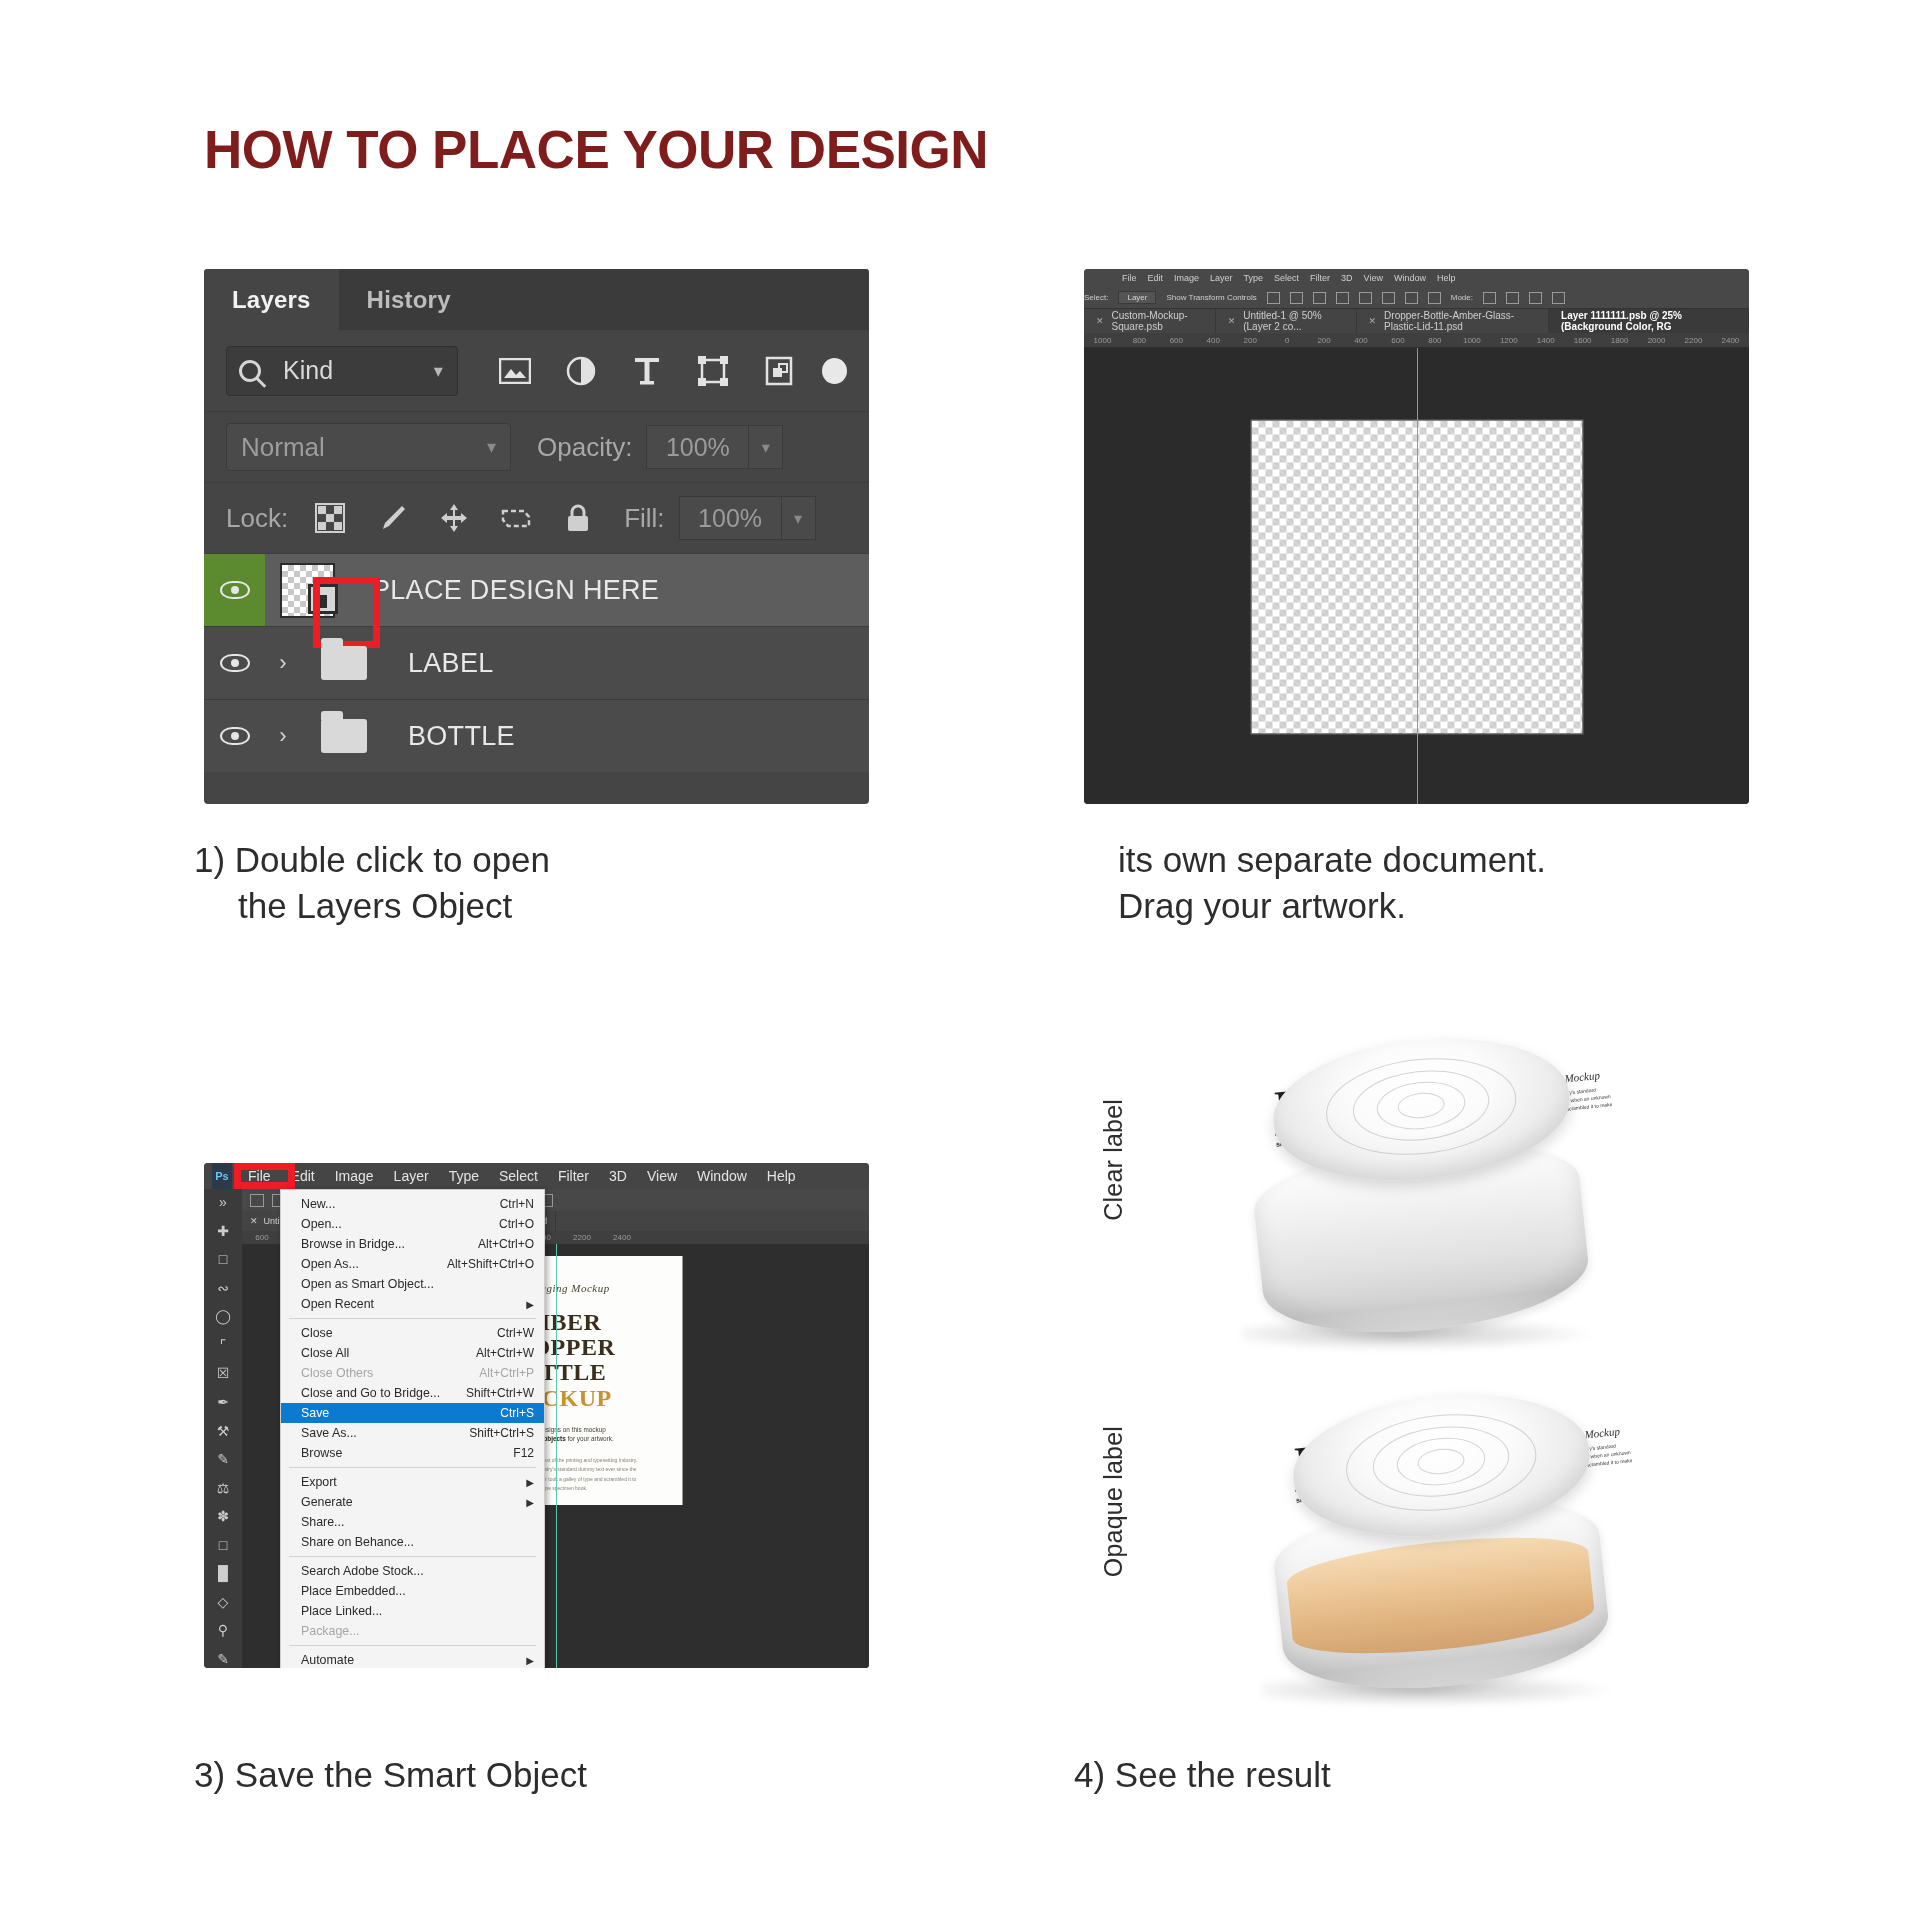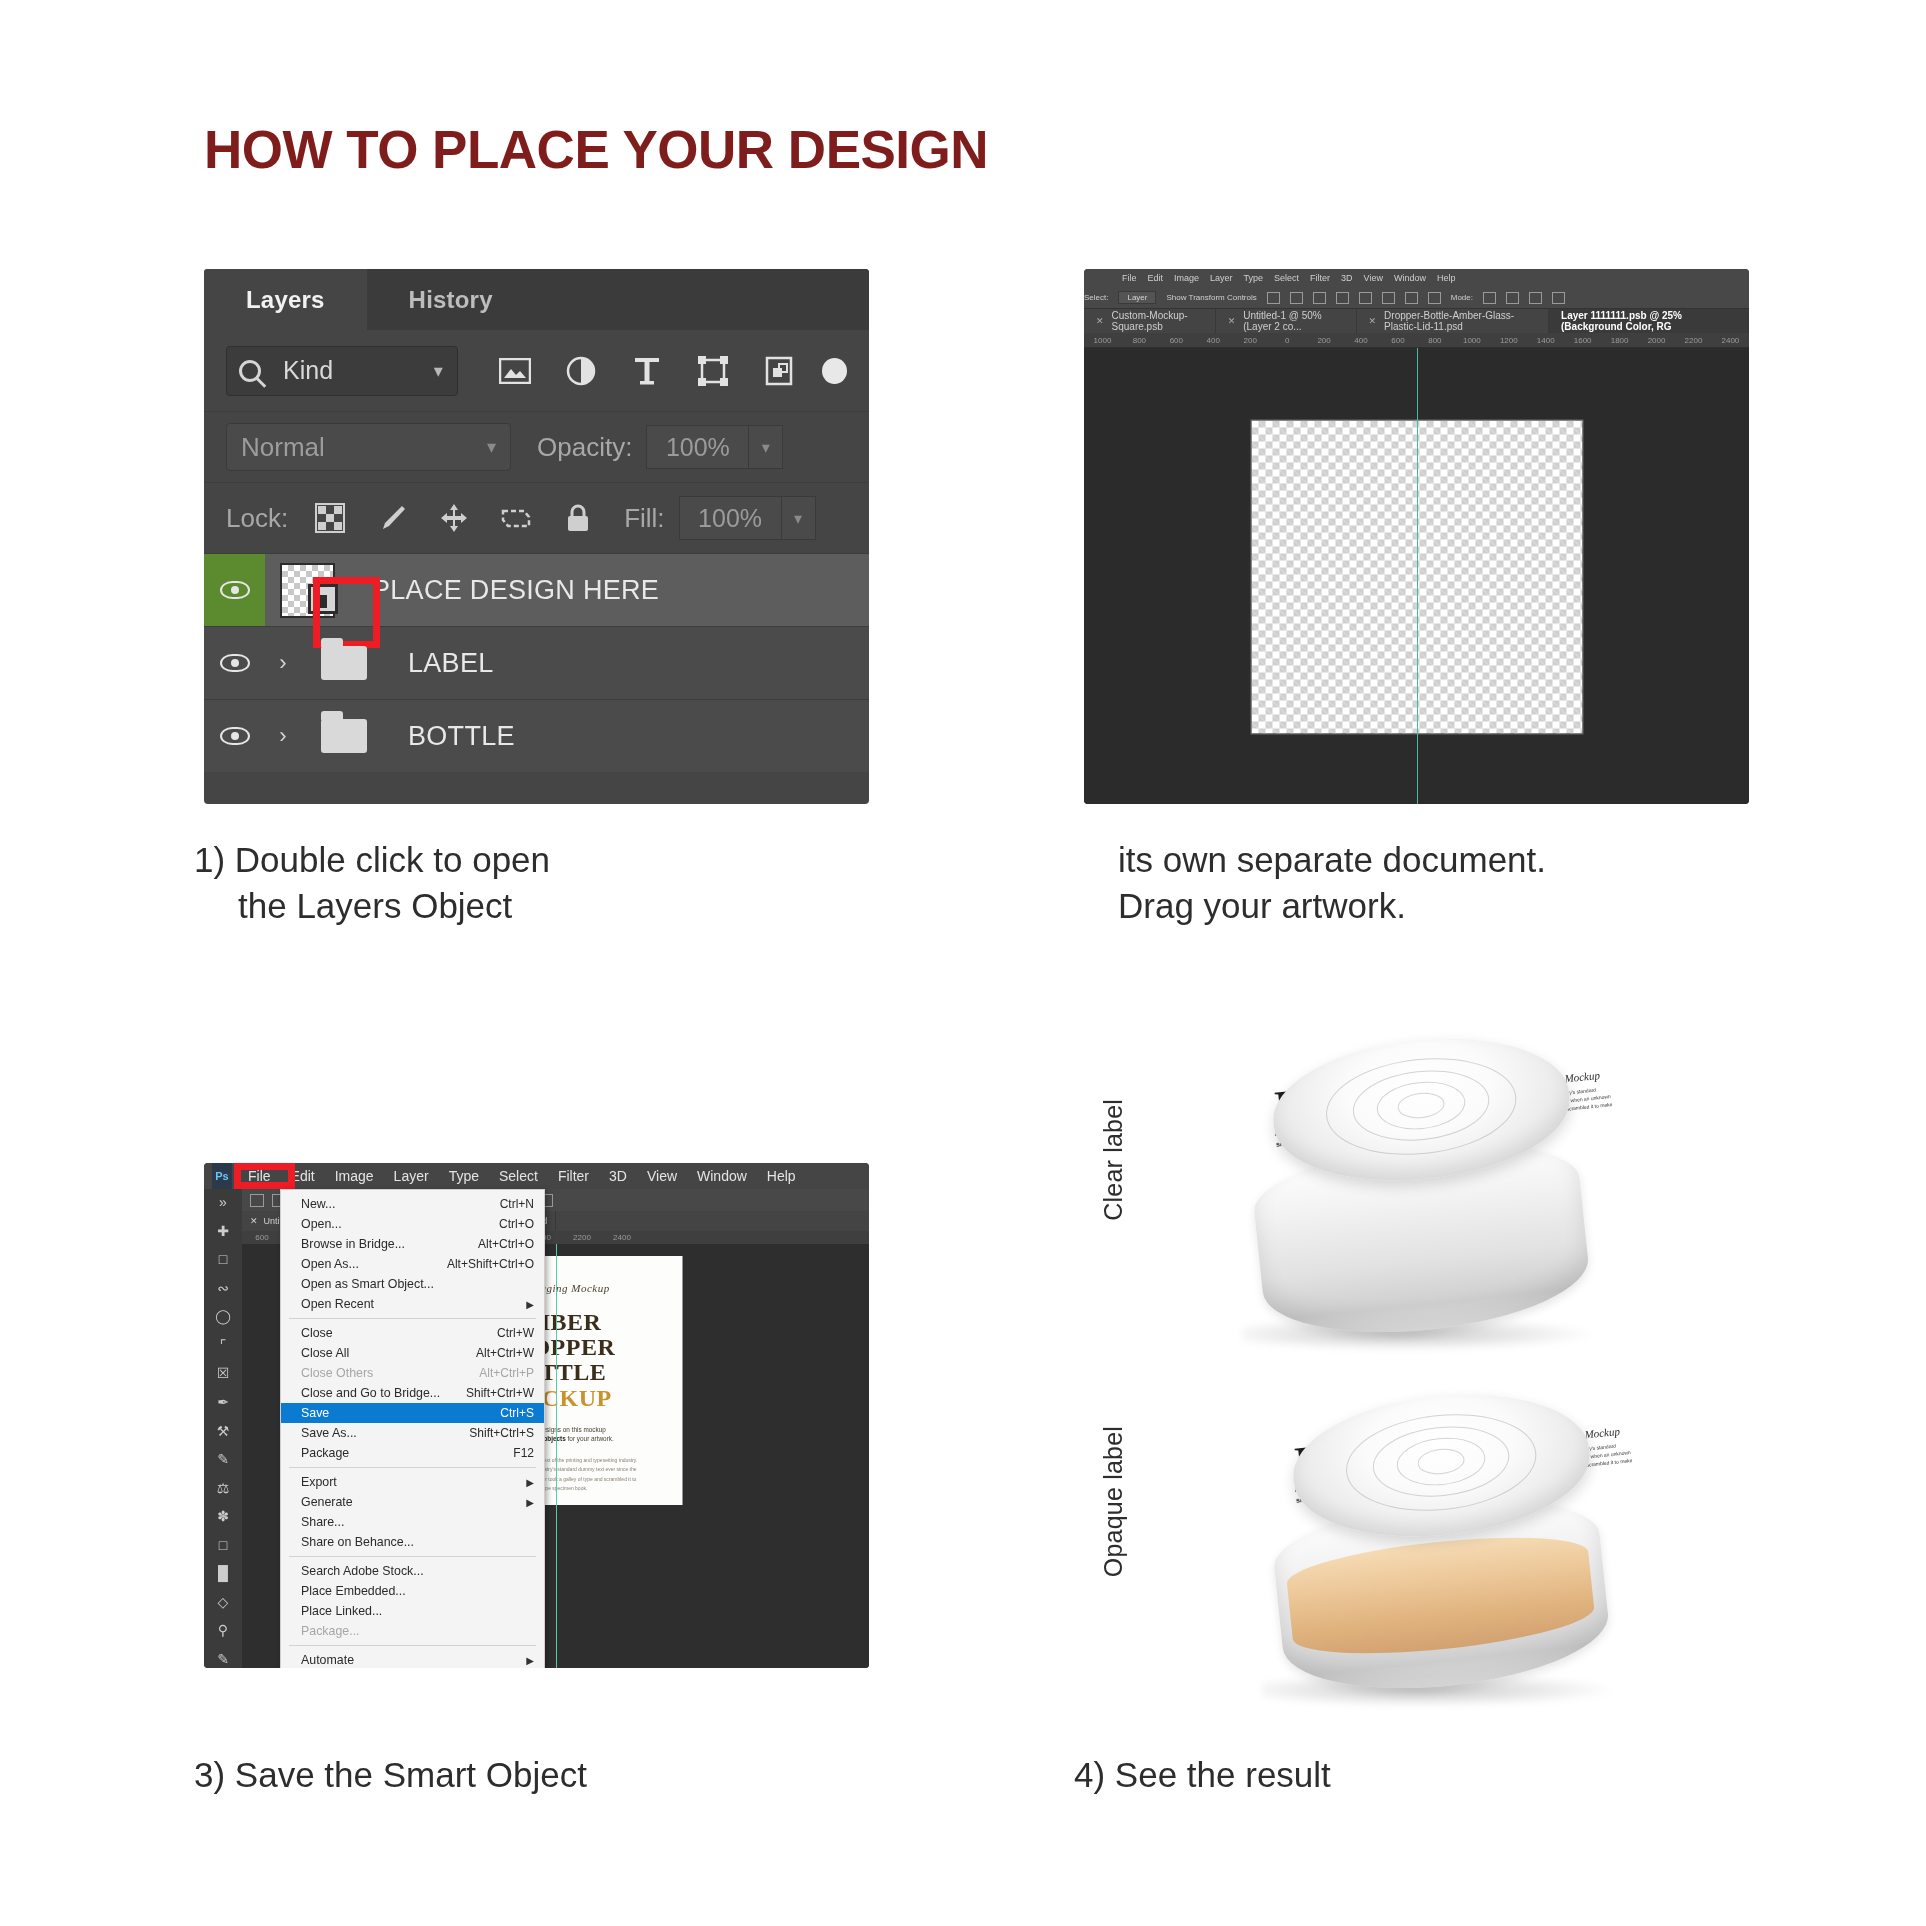--- a/index.html
+++ b/index.html
@@ -25,21 +25,21 @@
     border-radius: 4px;
     overflow: hidden;
     background: #3a3a3a;
   }
 
   
   #panel1 { left: 204px; top: 269px; width: 665px; height: 535px; background:#454545; }
 
   .ps-tabbar { position:relative; height: 61px; background:#454545; display:flex; }
   .ps-tab {
-    display:flex; align-items:center; padding: 0 42px;
+    display:flex; align-items:center; padding: 0 28px;
     font-size: 24px; font-weight:700; color:#c9c9c9; letter-spacing:0.2px;
   }
   .ps-tab.active { background:#454545; color:#f2f2f2; }
   .ps-tab.inactive { background:#3b3b3b; color:#bdbdbd; }
   .ps-tab-rest { flex:1; background:#3b3b3b; }
 
   .ps-row { display:flex; align-items:center; padding: 0 22px; }
 
   .filter-row { height:81px; gap:26px; }
   .kind-select {
@@ -650,21 +650,21 @@
             </div>
           <div class="fm-item highlight">
               <span>Save</span>
               <span class="sc">Ctrl+S</span>
             </div>
           <div class="fm-item">
               <span>Save As...</span>
               <span class="sc">Shift+Ctrl+S</span>
             </div>
           <div class="fm-item">
-              <span>Package</span>
+              <span>Browse</span>
               <span class="sc">F12</span>
             </div>
           <div class="fm-sep"></div>
           <div class="fm-item">
               <span>Export</span>
               <span class="arrow">▶</span>
             </div>
           <div class="fm-item">
               <span>Generate</span>
               <span class="arrow">▶</span>

